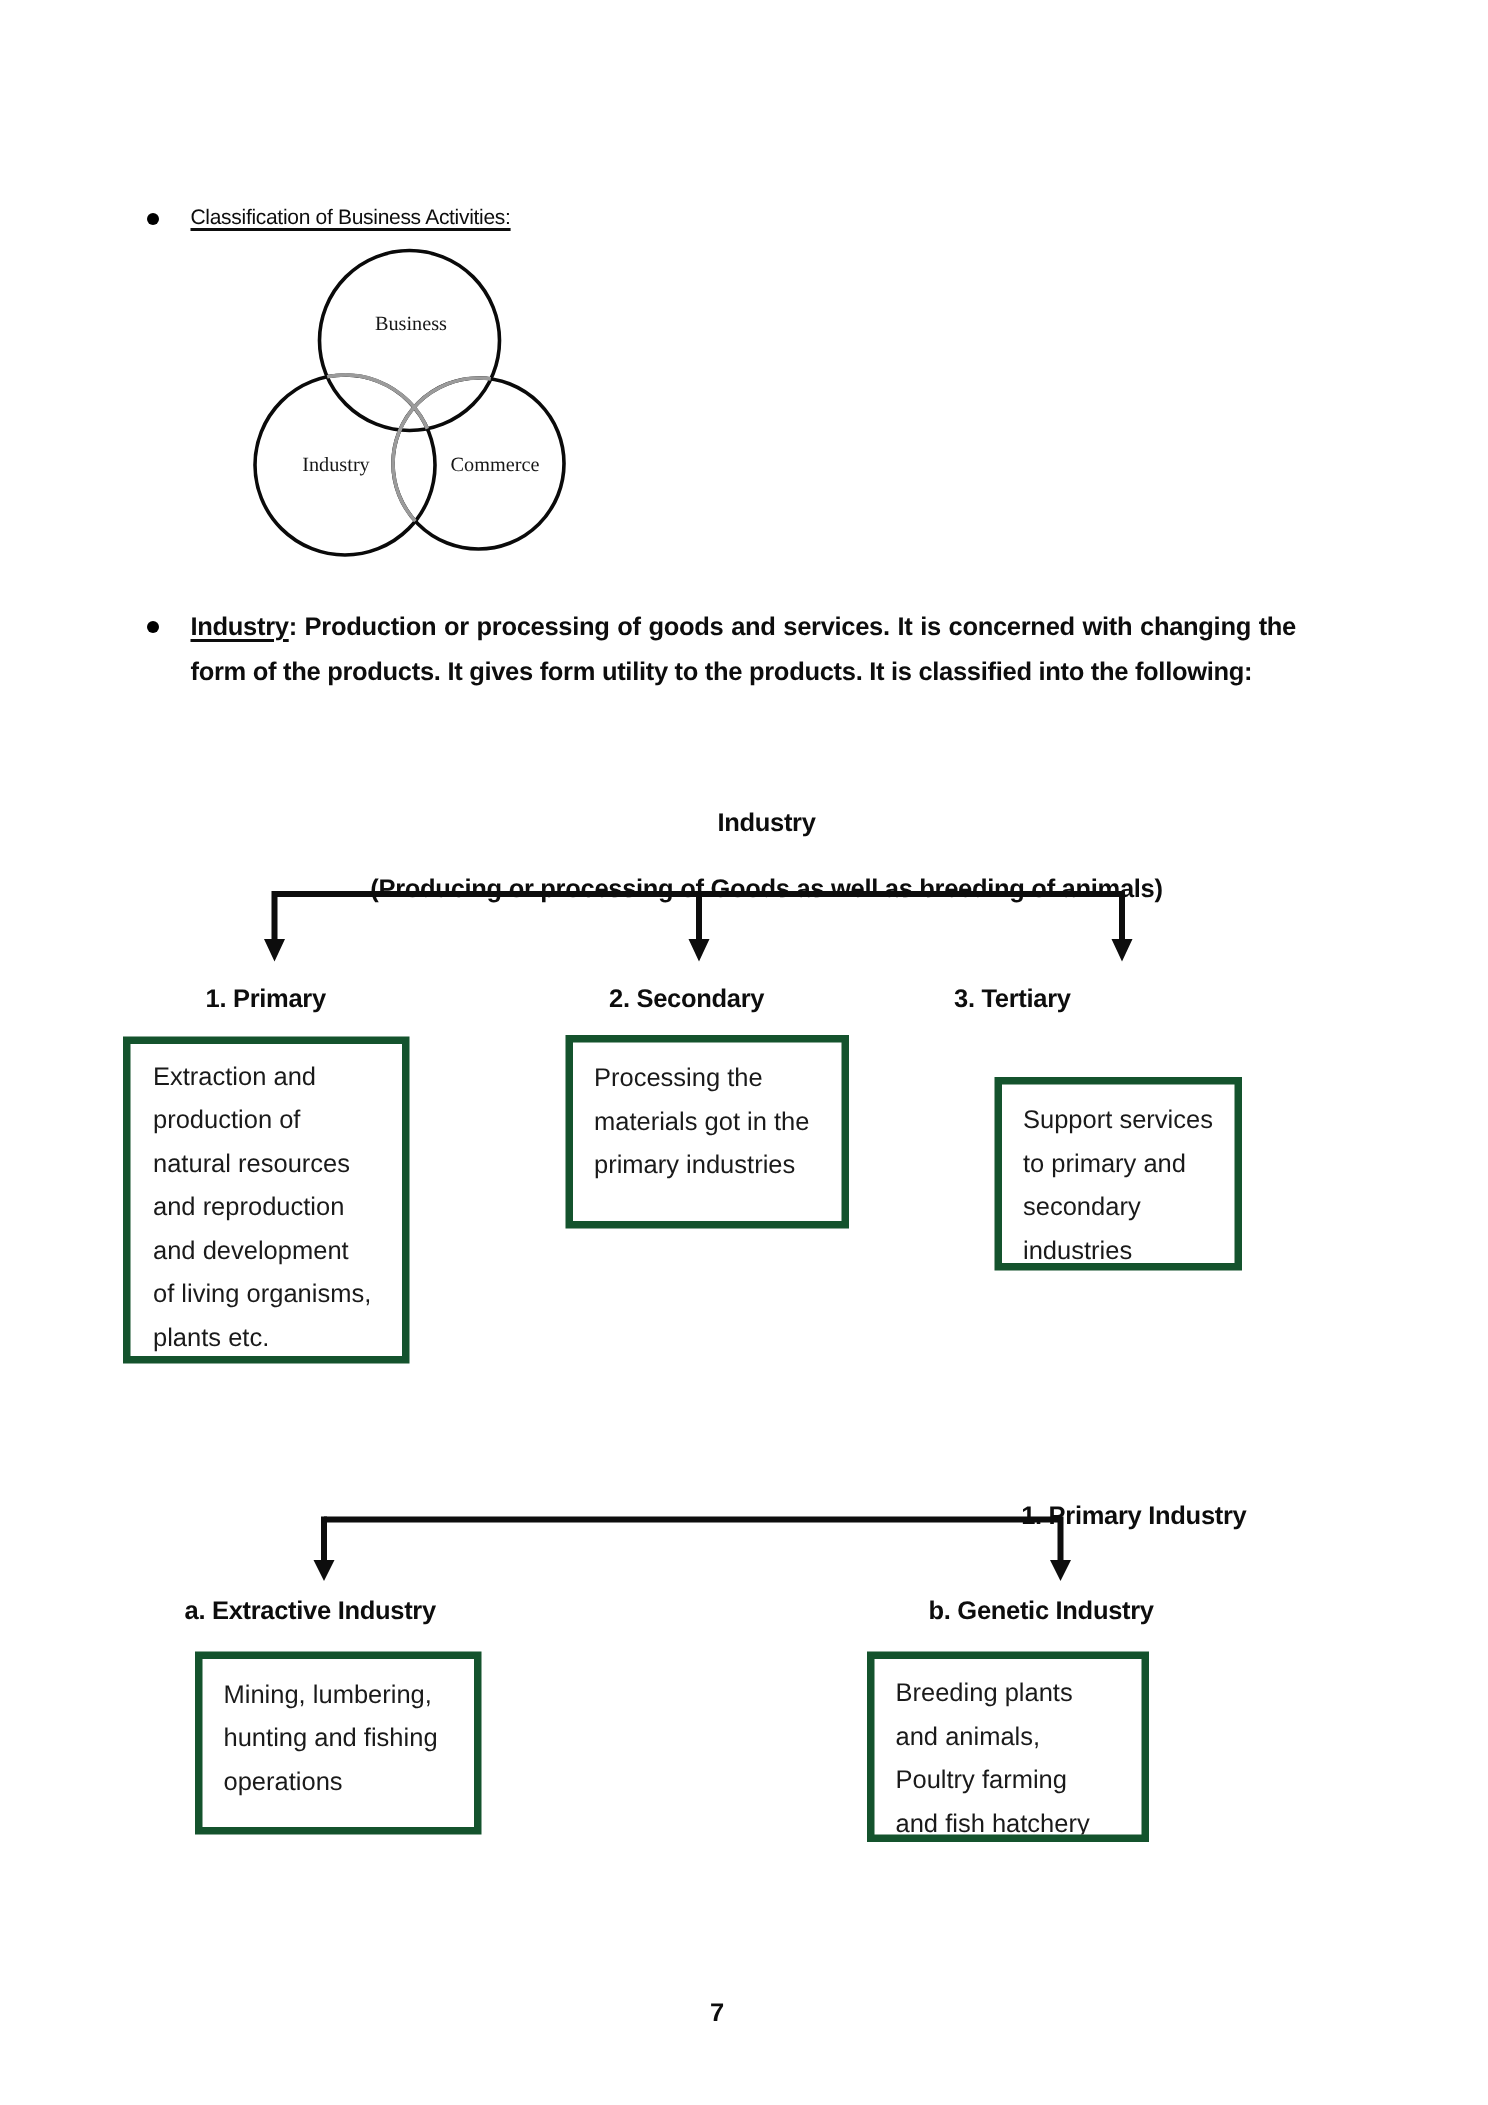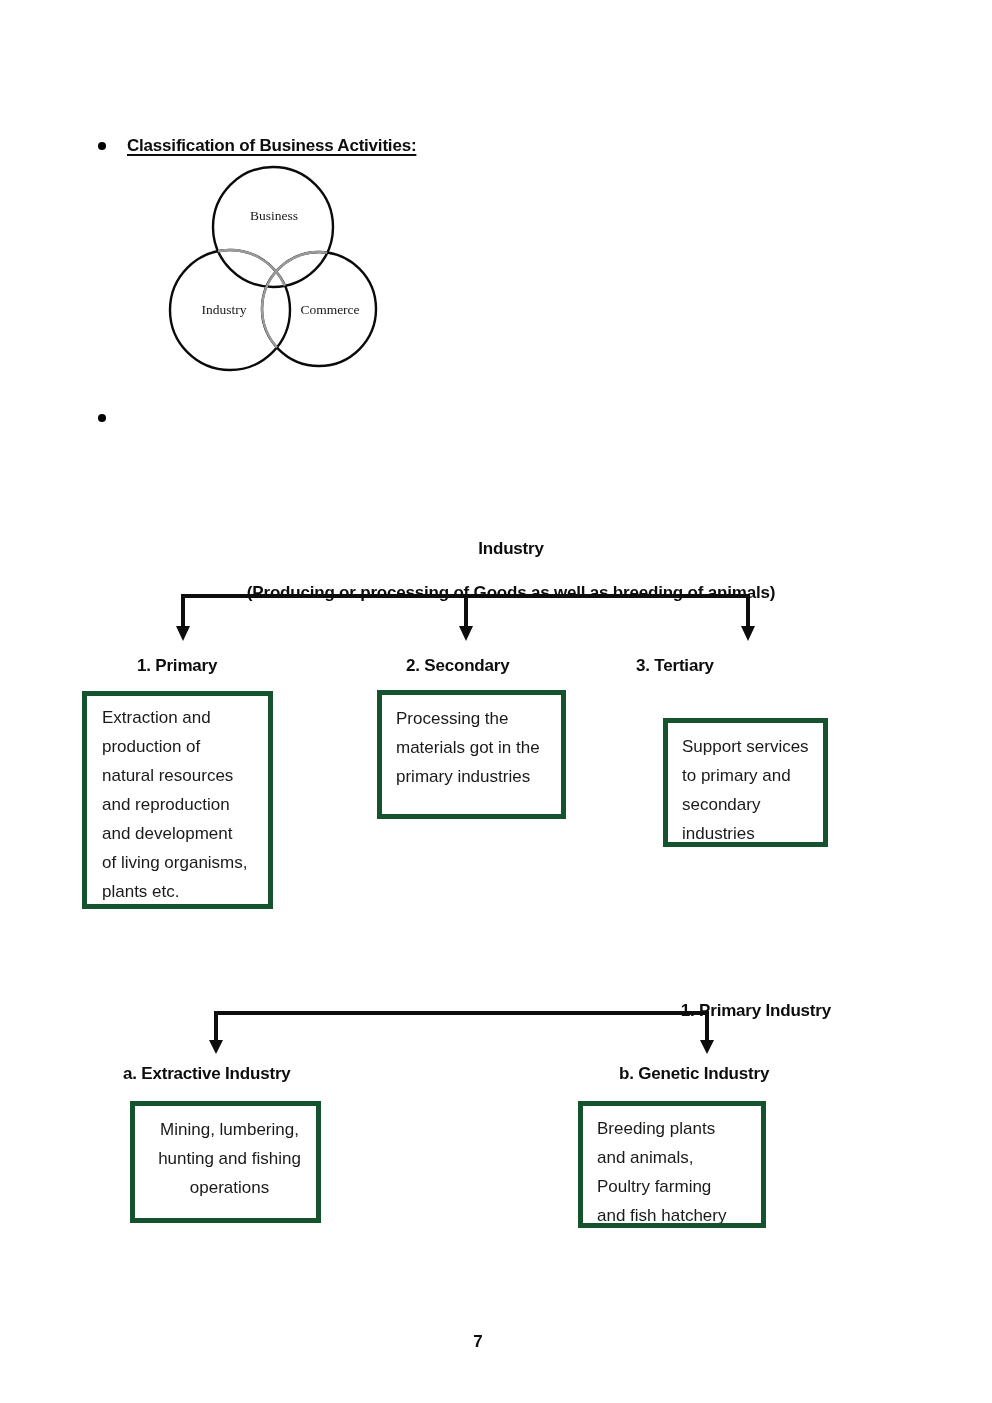--- a/index.html
+++ b/index.html
@@ -10,21 +10,21 @@
     background:#ffffff;
     font-family:"Liberation Sans", sans-serif;
     color:#0d0d0d;
     overflow:hidden;
   }
   .abs{position:absolute;}
   .dot{
     width:8px;height:8px;border-radius:50%;background:#000;
   }
   .heading{
-    font-size:17px;font-weight:700;letter-spacing:-0.2px;
+    font-size:14px;font-weight:400;letter-spacing:-0.2px;
     text-decoration:underline;
     text-decoration-thickness:2px;
     text-underline-offset:3px;
   }
   .para{
     width:737px;
     font-size:17px;font-weight:700;letter-spacing:-0.2px;
     line-height:30px;
     text-align:justify;
   }
@@ -69,20 +69,21 @@
     <circle cx="230" cy="310" r="60" fill="none" stroke="#0a0a0a" stroke-width="2.4"></circle>
     <circle cx="319" cy="309" r="57" fill="none" stroke="#0a0a0a" stroke-width="2.4"></circle>
     <path d="M 218.1 251.2 A 60 60 0 0 1 284.9 285.8" fill="none" stroke="#9b9b9b" stroke-width="2.4"></path>
     <path d="M 327.2 252.6 A 57 57 0 0 0 276.9 347.4" fill="none" stroke="#9b9b9b" stroke-width="2.4"></path>
     <text x="274" y="220" text-anchor="middle" font-family="Liberation Serif, serif" font-size="13.5" fill="#171717">Business</text>
     <text x="224" y="314" text-anchor="middle" font-family="Liberation Serif, serif" font-size="13.5" fill="#171717">Industry</text>
     <text x="330" y="314" text-anchor="middle" font-family="Liberation Serif, serif" font-size="13.5" fill="#171717">Commerce</text>
   </svg>
 
   <div class="abs dot" style="left:98px;top:414px;"></div>
+  <div class="abs para" style="left:127px;top:403px;"><span class="term">Industry</span><span>:</span><span>  Production or processing of goods and services.  It is concerned with changing the form of the products.  It gives form utility to the products. It is classified into the following:</span></div>
 
   <div class="abs chart-title" style="left:161px;top:539px;width:700px;">Industry</div>
   <div class="abs chart-title" style="left:161px;top:567px;width:700px;margin-top:16px;">(Producing or processing of Goods as well as breeding of animals)</div>
 
   <svg class="abs" style="left:0;top:588px;" width="992" height="58" viewBox="0 588 992 58">
     <path d="M183 596 H748" stroke="#0d0d0d" stroke-width="4" fill="none"></path>
     <path d="M183 594 V627 M466 596 V627 M748 594 V627" stroke="#0d0d0d" stroke-width="4" fill="none"></path>
     <path d="M183 641 L176 626 L190 626 Z M466 641 L459 626 L473 626 Z M748 641 L741 626 L755 626 Z" fill="#0d0d0d"></path>
   </svg>
 
@@ -109,21 +110,21 @@
 
   <svg class="abs" style="left:0;top:1005px;" width="992" height="52" viewBox="0 1005 992 52">
     <path d="M216 1013 H707" stroke="#0d0d0d" stroke-width="4" fill="none"></path>
     <path d="M216 1011 V1041 M707 1011 V1041" stroke="#0d0d0d" stroke-width="4" fill="none"></path>
     <path d="M216 1054 L209 1040 L223 1040 Z M707 1054 L700 1040 L714 1040 Z" fill="#0d0d0d"></path>
   </svg>
 
   <div class="abs branch-label" style="left:123px;top:1064px;">a. Extractive Industry</div>
   <div class="abs branch-label" style="left:579px;top:1064px;margin-left:40px;">b. Genetic Industry</div>
 
-  <div class="abs box" style="left:130px;top:1101px;width:191px;height:122px;padding:9px 6px 0 14px;text-align:center;">Mining, lumbering,
+  <div class="abs box" style="left:130px;top:1101px;width:191px;height:122px;padding:9px 6px 0 14px;">Mining, lumbering,
 hunting and fishing
 operations</div>
   <div class="abs box" style="left:578px;top:1101px;width:188px;height:127px;padding:8px 6px 0 14px;">Breeding plants
 and animals,
 Poultry farming
 and fish hatchery</div>
 
   <div class="abs page-number" style="left:0;top:1332px;">7</div>
 
 </div>

